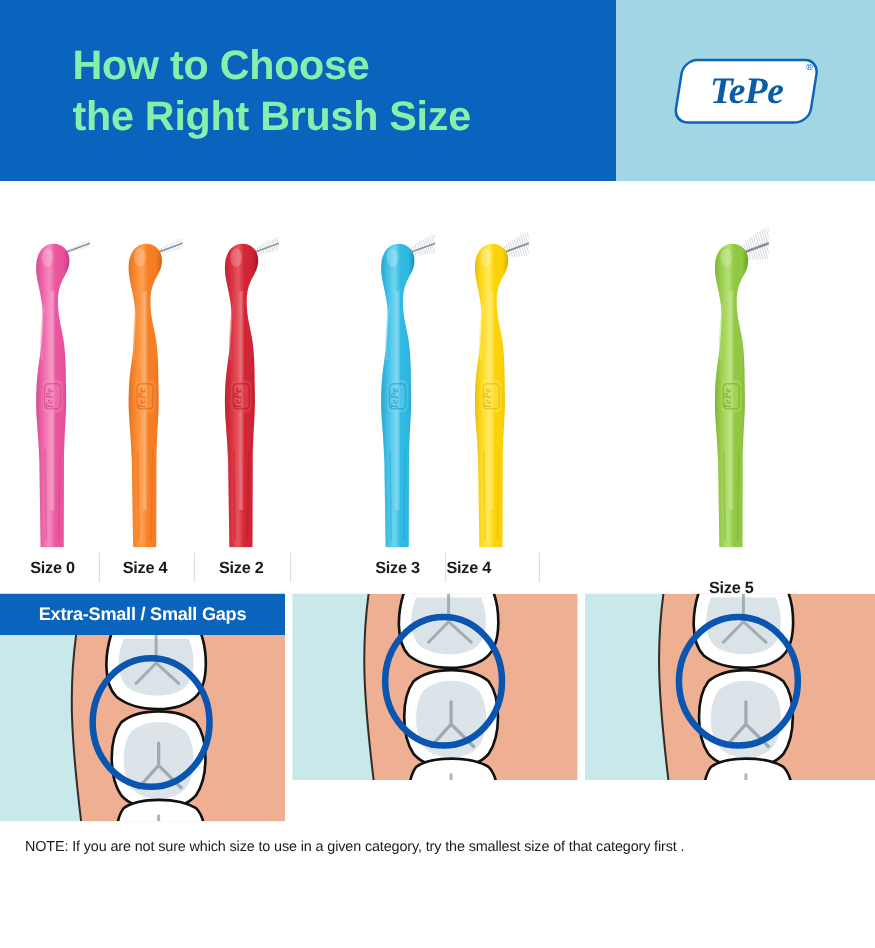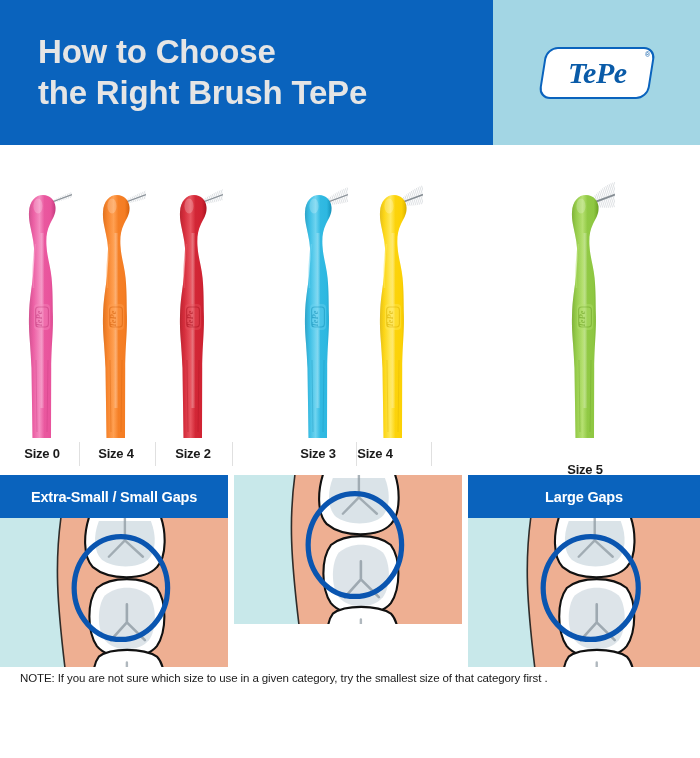--- a/index.html
+++ b/index.html
@@ -25,25 +25,26 @@
   .header-title-block {
     width: 493px;
     height: 145px;
     background: #0a63bd;
     display: flex;
     align-items: center;
     box-sizing: border-box;
     padding-left: 38px;
   }
   .header-title {
-    color: #e5e5e5;
+    color: #86efac;
     font-size: 33px;
     font-weight: bold;
     line-height: 1.22;
     letter-spacing: -0.2px;
+    margin-left: 20px;
   }
   .header-logo-block {
     width: 207px;
     height: 145px;
     background: #a3d6e4;
     display: flex;
     align-items: center;
     justify-content: center;
   }
   .logo-shape {
@@ -119,21 +120,21 @@
     position: absolute;
     left: 0; top: 475px;
     width: 700px; height: 192px;
   }
   .panel {
     position: absolute;
     top: 0;
     height: 192px;
   }
   .panel-header {
-    height: 43px;
+    height: 33px;
     background: #0a63bd;
     color: #ffffff;
     font-size: 14.5px;
     font-weight: bold;
     display: flex;
     align-items: center;
     justify-content: center;
     letter-spacing: -0.2px;
   }
   .panel-body {
@@ -156,21 +157,21 @@
   }
   .note b { font-weight: normal; }
 </style>
 </head>
 <body>
 
 <div class="header">
   <div class="header-title-block">
     <div class="header-title">
       <div>How to Choose</div>
-      <div>the Right Brush TePe</div>
+      <div>the Right Brush Size</div>
     </div>
   </div>
   <div class="header-logo-block">
     <div class="logo-shape">
       <span class="logo-text">TePe</span>
       <span class="logo-reg">®</span>
     </div>
   </div>
 </div>
 
@@ -881,21 +882,20 @@
                M 126.88000000000001,157.94 L 142.88,172.83999999999997" stroke="#8e9aa2" stroke-width="2.4" fill="none" stroke-linecap="round" opacity="0.7"></path>
     </g>
 
     <path d="M 60.88000000000001,0 C 54.88000000000001,44.699999999999996 56.88000000000001,81.95 64.88000000000001,149" stroke="#111111" stroke-width="1.6" fill="none" opacity="0.85"></path>
 
     <ellipse cx="120.88000000000001" cy="70.03" rx="46.739999999999995" ry="51.404999999999994" fill="none" stroke="#0a55b0" stroke-width="5.2"></ellipse>
   </svg>
       </div>
     </div>
     <div class="panel" style="left: 468px; width: 232px;">
-      <div class="panel-header">Large Gaps</div>
       <div class="panel-body">
   <svg width="232" height="149" viewBox="0 0 232 149">
     <rect x="0" y="0" width="232" height="149" fill="#c8e8ea"></rect>
 
     <path d="M 62.72,0
              C 56.72,44.699999999999996 58.72,81.95 66.72,149
              L 232,149 L 232,0 Z" fill="#eeaf92"></path>
 
     <g>
       <path d="M 92.72,-6

